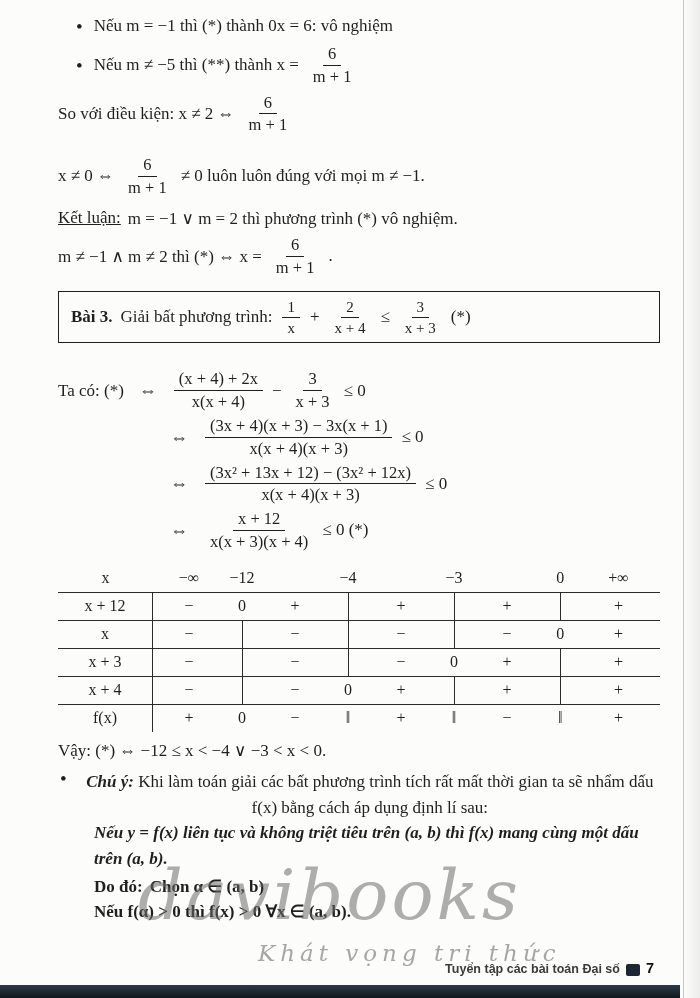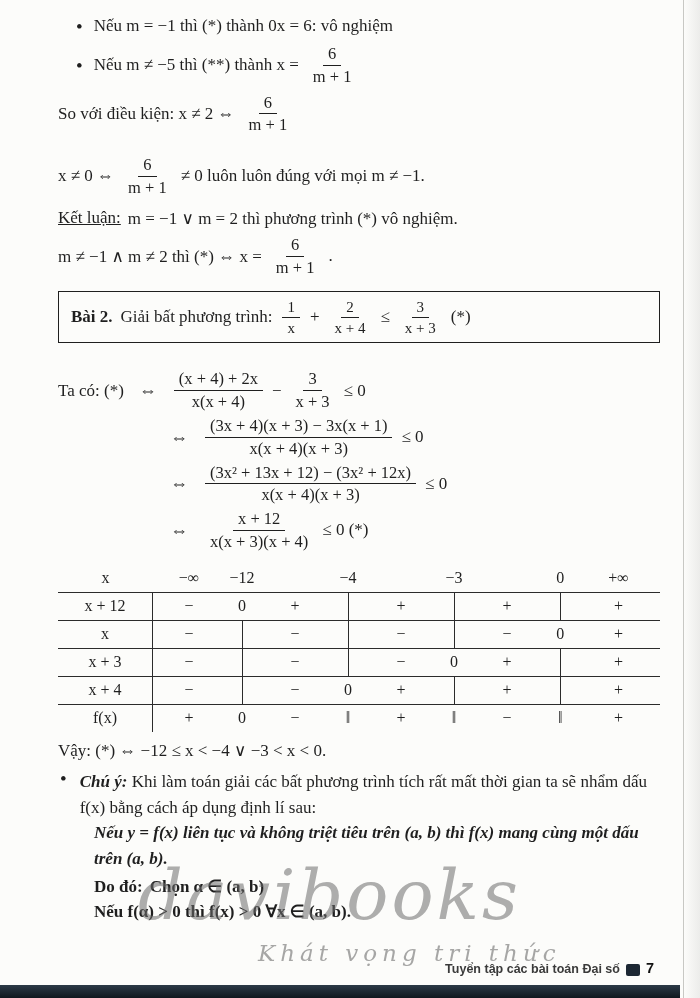--- a/index.html
+++ b/index.html
@@ -32,21 +32,21 @@
     display:grid;
     grid-template-columns:95px 1fr 34px 1fr 34px 1fr 34px 1fr 34px 1.15fr;
     height:28px; align-items:stretch;
   }
   .st-row + .st-row { border-top:1px solid #2b2b2b; }
   .st-label { display:flex; align-items:center; justify-content:center; }
   .st-row:not(.st-header) .st-label { border-right:1px solid #2b2b2b; }
   .st-cell { display:flex; align-items:center; justify-content:center; }
   .vline { display:block; width:1px; height:100%; background:#2b2b2b; }
   .note-para { margin-top:8px; display:flex; gap:9px; padding-left:2px; white-space:normal; }
-  .note-body { flex:1; line-height:1.52; }
+  .note-body { flex:1; line-height:1.52;text-align:center; }
   .theorem { padding-left:36px; line-height:1.52; white-space:normal; font-weight:bold; font-style:italic; }
   .choose-line, .final-line { margin-top:4px; padding-left:36px; }
   
   .wm-title {
     position:absolute; left:138px; top:854px; z-index:5; pointer-events:none;
     font-family:"DejaVu Serif", serif; font-style:italic; font-size:70px;
     color:rgba(108,108,108,0.55); letter-spacing:3px;
   }
   .wm-sub {
     position:absolute; left:258px; top:940px; z-index:5; pointer-events:none;
@@ -113,21 +113,21 @@
     <div class="line" style="margin-top:6px">
       <span>m ≠ −1 ∧ m ≠ 2 thì (*) ⇔ x =</span>
       <span class="frac">
         <span class="num">6</span>
         <span class="den">m + 1</span>
       </span>
       <span>.</span>
     </div>
 
     <div class="problem-box">
-      <span class="b">Bài 2.</span>
+      <span class="b">Bài 3.</span>
       <span>Giải bất phương trình:</span>
       <span class="frac">
         <span class="num">1</span>
         <span class="den">x</span>
       </span>
       <span>+</span>
       <span class="frac">
         <span class="num">2</span>
         <span class="den">x + 4</span>
       </span>

